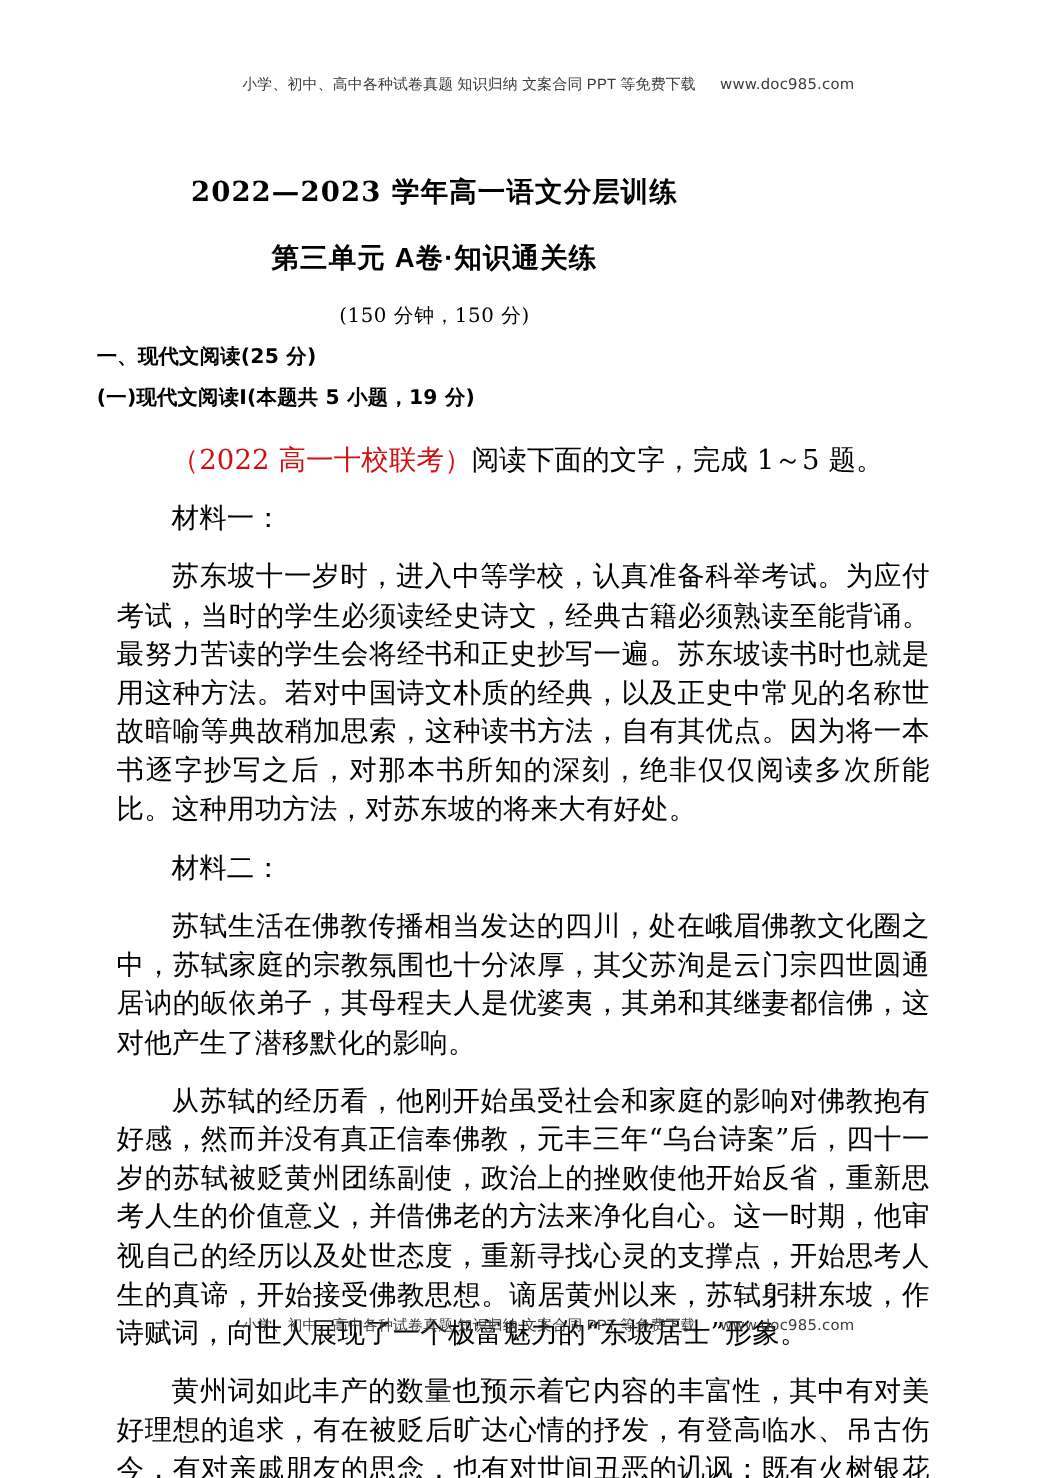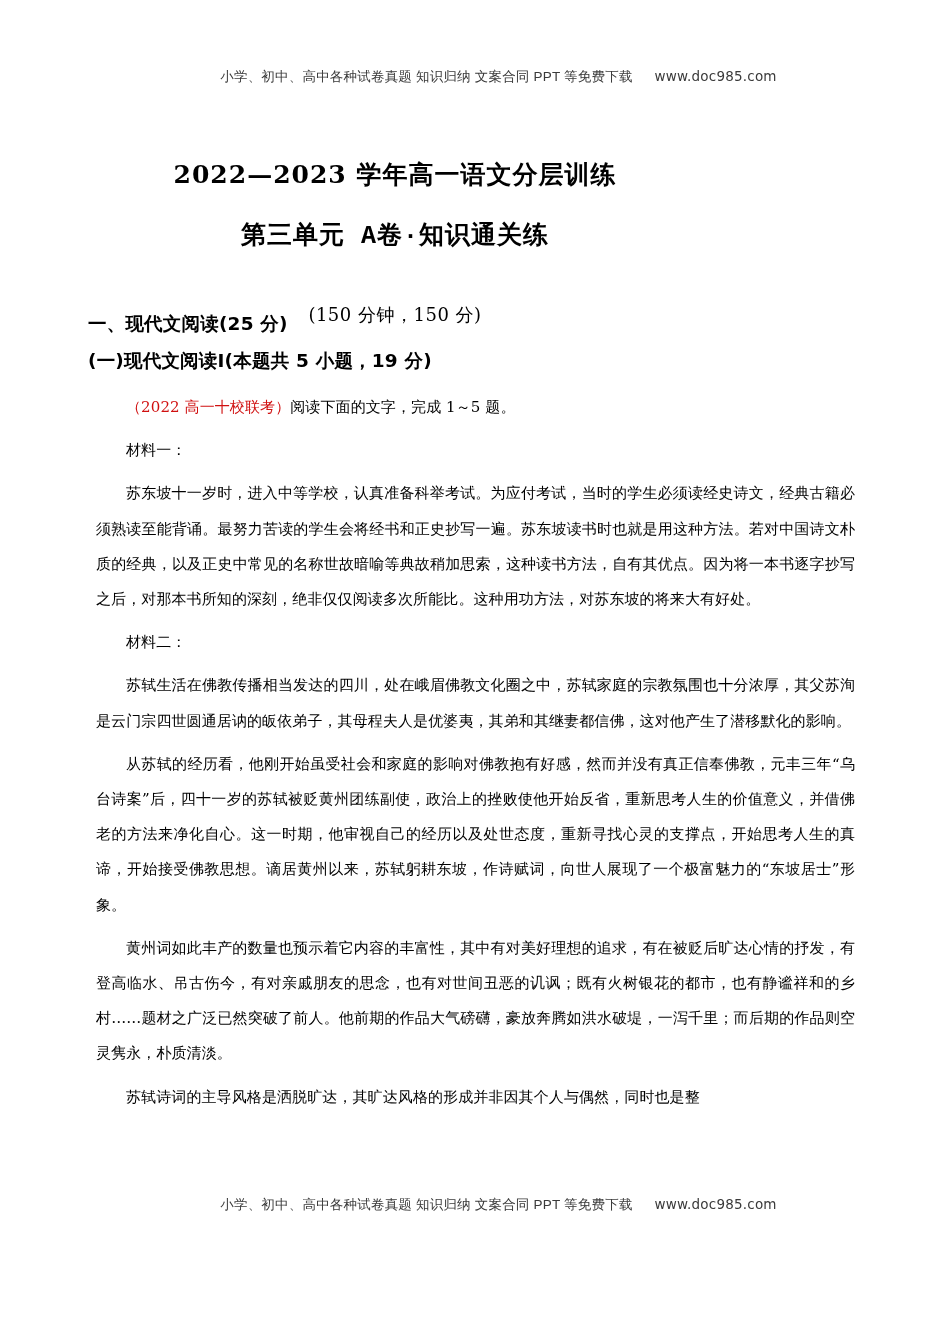--- a/index.html
+++ b/index.html
@@ -44,22 +44,22 @@
   .doc-title {
     position: absolute;
     left: 0; width: 790px;
     text-align: center;
     font-family: "DejaVu Serif", "Liberation Serif", serif;
     font-weight: bold;
     white-space: nowrap;
   }
   .title-1 { top: 158px; font-size: 25px; letter-spacing: 1px; }
   .title-2 { top: 218px; font-size: 25px; letter-spacing: 1px;
-             font-family: Liberation Mono, monospace; }
-  .title-3 { top: 275px; font-size: 18px; font-weight: normal; letter-spacing: 0.5px; margin-top: 28px; }
+             font-family: Liberation Sans, sans-serif; }
+  .title-3 { top: 275px; font-size: 18px; font-weight: normal; letter-spacing: 0.5px; }
 
   
   .sec-head {
     position: absolute;
     left: 88px;
     font-family: "DejaVu Sans", "Liberation Sans", sans-serif;
     font-weight: bold;
     font-size: 18.5px;
     white-space: nowrap;
     letter-spacing: 0.2px;
@@ -70,25 +70,25 @@
   
   .body-block {
     position: absolute;
     left: 88px;
     top: 382px;
     width: 775px;
   }
 
   .para {
     font-family: "DejaVu Serif", "Liberation Serif", serif;
-    font-size: 15px;
+    font-size: 25px;
     line-height: 35.2px;
     text-align: justify;
     text-justify: inter-character;
-    margin: 8px;
+    margin: 18px;
     letter-spacing: 0.1px;
     word-break: break-all;
   }
   .indent { text-indent: 2em; }
   .red { color: #d01010; }
 
   
   .para + .para { margin-top: 0; }
 </style>
 </head>

